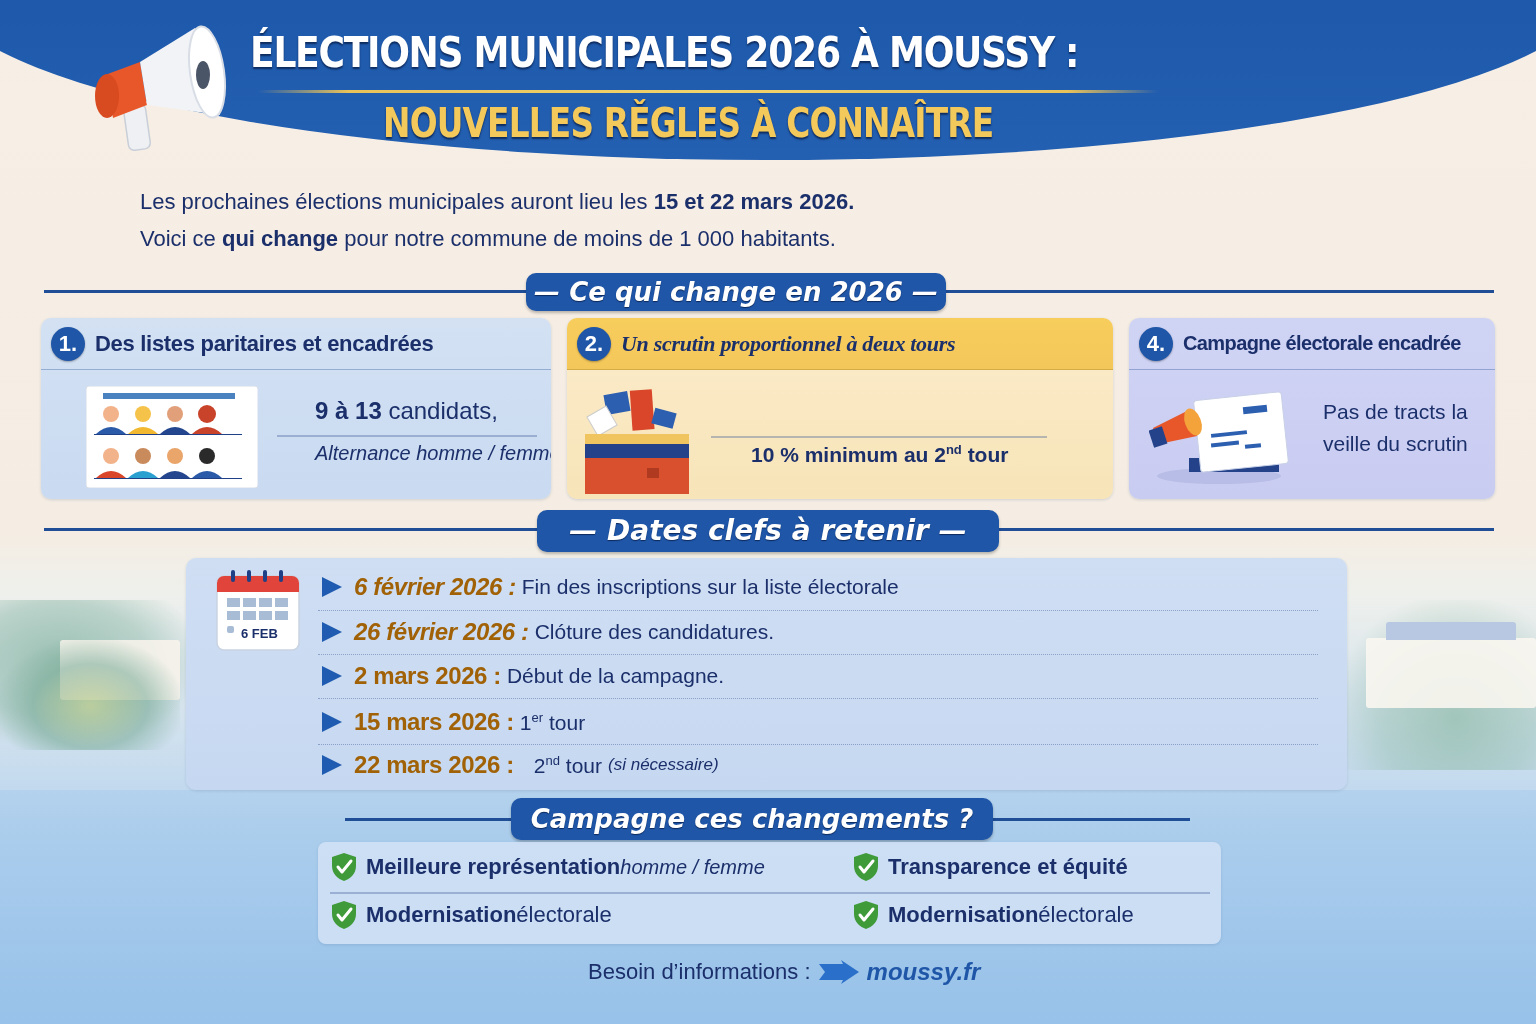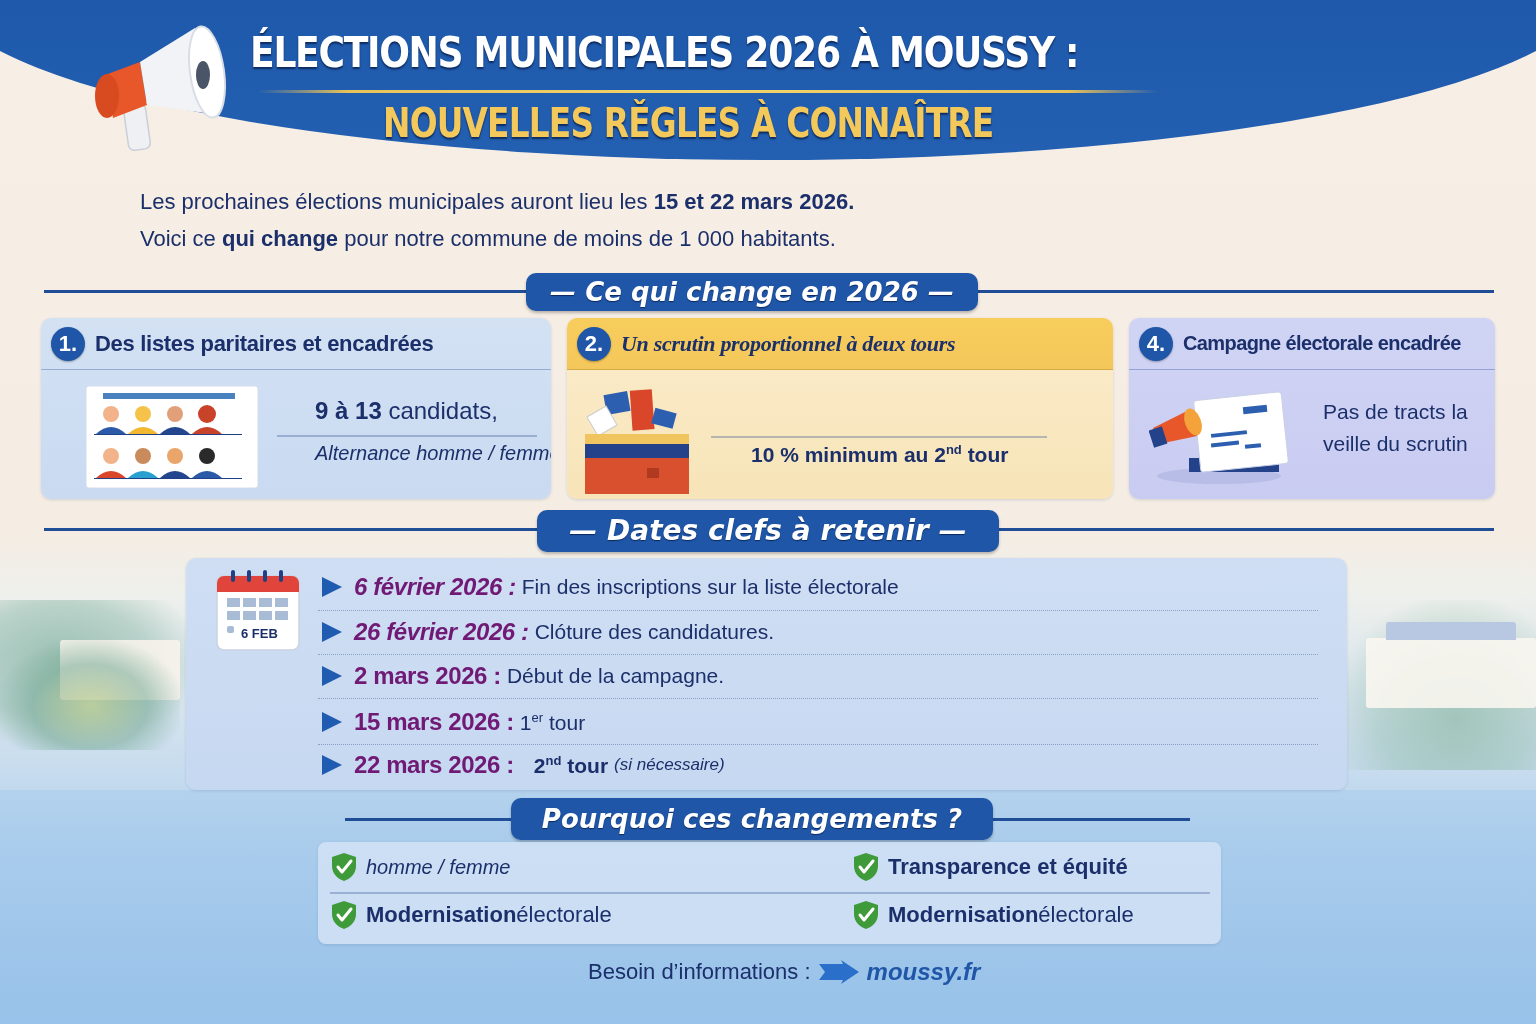--- a/index.html
+++ b/index.html
@@ -105,21 +105,21 @@
   .dates-box {
     position: absolute; left: 186px; top: 558px; width: 1161px; height: 232px;
     border-radius: 10px; background: linear-gradient(180deg, #cfdef3, #c6d8f1);
     box-shadow: 0 1px 3px rgba(40,70,120,0.15);
   }
   .date-row { position: absolute; left: 322px; display: flex; align-items: center; white-space: nowrap; }
   .date-row .tri {
     width: 0; height: 0; border-top: 10px solid transparent; border-bottom: 10px solid transparent;
     border-left: 20px solid #1f5bb0; margin-right: 12px;
   }
-  .date-row .d { font-weight: bold; font-size: 24px; color: #701a75; letter-spacing: -0.4px; }
+  .date-row .d { font-weight: bold; font-size: 24px; color: #a16207; letter-spacing: -0.4px; }
   .date-row .t { font-size: 21px; color: #1b2f6b; margin-left: 6px; }
   .date-row .t sup { font-size: 13px; }
   .date-row .small { font-size: 17px; font-style: italic; }
   .date-rule { position: absolute; left: 318px; width: 1000px; height: 1px; border-top: 1px dotted rgba(60,90,150,0.45); }
 
   
   .why-box {
     position: absolute; left: 318px; top: 842px; width: 903px; height: 102px;
     border-radius: 8px; background: rgba(210,226,246,0.85);
     box-shadow: 0 1px 3px rgba(40,70,120,0.15);
@@ -157,21 +157,21 @@
 <div class="title-main">ÉLECTIONS MUNICIPALES 2026 À MOUSSY :</div>
 <div class="title-rule"></div>
 <div class="title-sub">NOUVELLES RĚGLES À CONNAÎTRE</div>
 
 <div class="intro">
   <div><span>Les prochaines élections municipales auront lieu les </span><b>15 et 22 mars 2026.</b></div>
   <div><span>Voici ce </span><b>qui change</b><span> pour notre commune de moins de 1 000 habitants.</span></div>
 </div>
 
 <div class="rule" style="left:44px; top:290px; width:1450px;"></div>
-<div class="pill" style="left:526px; top:273px; width:452px; height:38px; line-height:38px; font-size:26px;">— Ce qui change en 2026 —</div>
+<div class="pill" style="left:526px; top:273px; width:420px; height:38px; line-height:38px; font-size:26px;">— Ce qui change en 2026 —</div>
 
 <div class="card card1">
   <div class="card-head">
     <div class="num-badge">1.</div>
     <div class="card-title">Des listes paritaires et encadrées</div>
   </div>
   <svg style="position:absolute; left:45px; top:68px; width:172px; height:102px;" viewBox="0 0 172 102">
     <rect x="0" y="0" width="172" height="102" rx="3" fill="#ffffff" stroke="#d6dde8"></rect>
     <rect x="17" y="7" width="132" height="6" fill="#4a82c0"></rect>
     <g fill="#1f3f86">
@@ -287,35 +287,36 @@
 <div class="date-rule" style="top:698px;"></div>
 <div class="date-row" style="top:708px;">
   <span class="tri"></span>
   <span class="d">15 mars 2026 :</span>
   <span class="t"><span>1</span><sup>er</sup><span> tour</span></span>
 </div>
 <div class="date-rule" style="top:744px;"></div>
 <div class="date-row" style="top:751px;">
   <span class="tri"></span>
   <span class="d">22 mars 2026 :</span>
-  <span class="t" style="font-weight:bold;margin-left:20px;"><span>2</span><sup>nd</sup><span> tour</span></span>
+  <span class="t" style="font-weight:normal;margin-left:20px;"><span>2</span><sup>nd</sup><span> tour</span></span>
   <span class="t small">(si nécessaire)</span>
 </div>
 
 <div class="rule" style="left:345px; top:818px; width:845px;"></div>
-<div class="pill" style="left:511px; top:798px; width:482px; height:42px; line-height:42px; font-size:26px;">Pourquoi ces changements ?</div>
+<div class="pill" style="left:511px; top:798px; width:482px; height:42px; line-height:42px; font-size:26px;">Campagne ces changements ?</div>
 
 <div class="why-box"></div>
 <div class="divider" style="left:330px; top:892px; width:880px;"></div>
 
 <div class="why-item" style="left:330px; top:852px;">
   <svg class="shield" viewBox="0 0 28 30">
       <path d="M14 1 L26 5 V14 C26 22 20 27 14 29 C8 27 2 22 2 14 V5 Z" fill="#3f9a3a"></path>
       <path d="M8 15 L12 20 L21 9" stroke="#fff" stroke-width="3" fill="none" stroke-linecap="round" stroke-linejoin="round"></path>
     </svg>
+  <b>Meilleure représentation</b>
     <span style="font-size:20px; font-style:italic;"> homme / femme</span>
 </div>
 <div class="why-item" style="left:852px; top:852px;">
   <svg class="shield" viewBox="0 0 28 30">
       <path d="M14 1 L26 5 V14 C26 22 20 27 14 29 C8 27 2 22 2 14 V5 Z" fill="#3f9a3a"></path>
       <path d="M8 15 L12 20 L21 9" stroke="#fff" stroke-width="3" fill="none" stroke-linecap="round" stroke-linejoin="round"></path>
     </svg>
   <span style="font-weight:bold;">Transparence et équité</span>
     <span></span>
 </div>

